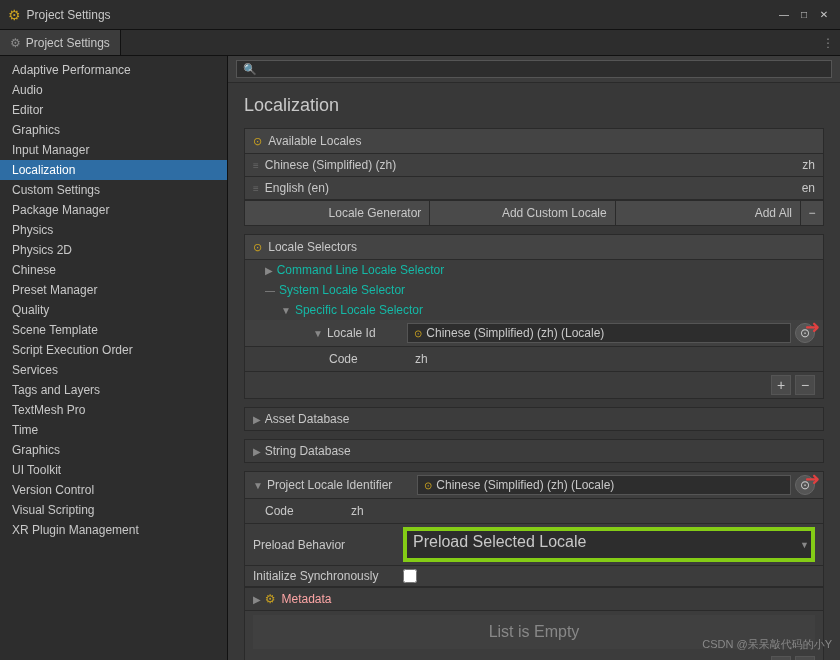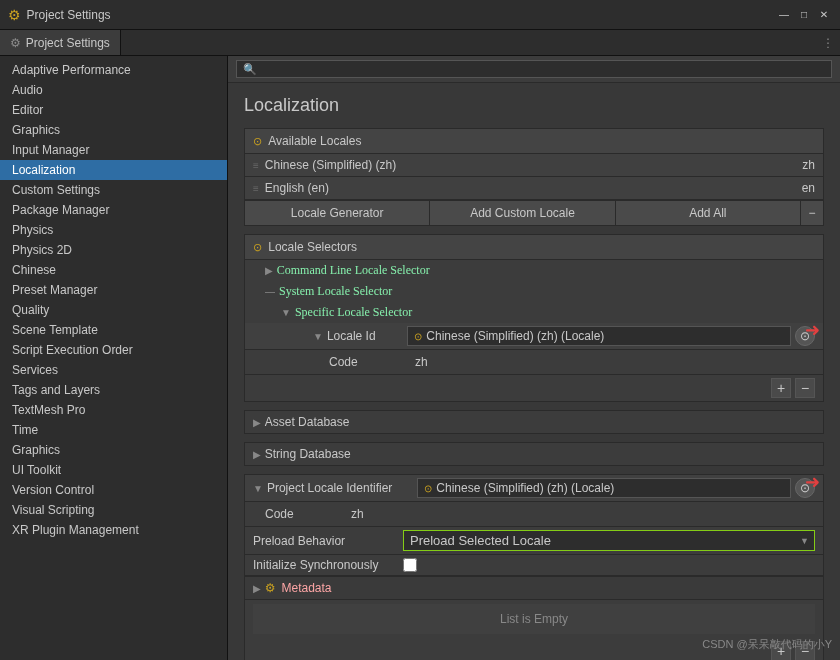--- a/index.html
+++ b/index.html
@@ -43,61 +43,61 @@
     .section-header .pin-icon { color: #c8a020; font-size: 11px; }
 
     
     .locale-item { display: flex; align-items: center; padding: 4px 8px; border-bottom: 1px solid #2a2a2a; background: #404040; }
     .locale-drag { color: #666; margin-right: 6px; font-size: 10px; }
     .locale-name { flex: 1; font-size: 12px; }
     .locale-code { color: #c8c8c8; font-size: 12px; min-width: 40px; text-align: right; }
 
     
     .buttons-row { display: flex; border-top: 1px solid #2a2a2a; }
-    .btn { flex: 1; padding: 5px 8px; background: #4a4a4a; border: none; border-right: 1px solid #2a2a2a; color: #c8c8c8; cursor: pointer; font-size: 12px; text-align: center; }
+    .btn { flex: 1; padding: 5px 8px; background: #4a4a4a; border: none; border-right: 1px solid #2a2a2a; color: #c8c8c8; cursor: pointer; font-size: 12px; text-align: right; }
     .btn:last-child { border-right: none; }
     .btn-small { width: 22px; flex: none; padding: 5px 4px; text-align: center; }
     .tree-item { display: flex; align-items: center; padding: 3px 8px; font-size: 12px; }
     .tree-indent-1 { padding-left: 20px; }
     .tree-indent-2 { padding-left: 36px; }
     .tree-toggle { color: #888; margin-right: 4px; font-size: 10px; }
-    .tree-label { color: #86efac; font-family: Liberation Serif, serif; }
+    .tree-label { color: #14b8a6; }
 
     
     .field-row { display: flex; align-items: center; padding: 3px 8px; font-size: 12px; background: #3c3c3c; }
     .field-row.indent-4 { padding-left: 68px; }
     .field-label { min-width: 80px; color: #c8c8c8; }
     .field-value { flex: 1; background: #2d2d2d; border: 1px solid #555; padding: 2px 6px; color: #c8c8c8; display: flex; align-items: center; gap: 4px; }
     .field-value .pin-small { color: #c8a020; font-size: 10px; }
     .field-circle-btn { width: 20px; height: 20px; background: #555; border: 1px solid #666; color: #c8c8c8; display: flex; align-items: center; justify-content: center; cursor: pointer; margin-left: 4px; font-size: 12px; border-radius: 50%; }
     .field-value-plain { flex: 1; padding: 2px 6px; color: #c8c8c8; font-size: 12px; }
 
     
     .plus-minus-row { display: flex; justify-content: flex-end; padding: 3px 8px; gap: 4px; }
     .pm-btn { width: 20px; height: 20px; background: #4a4a4a; border: 1px solid #555; color: #c8c8c8; display: flex; align-items: center; justify-content: center; cursor: pointer; font-size: 14px; }
 
     
     .expandable-row { display: flex; align-items: center; padding: 4px 8px; font-size: 12px; cursor: pointer; }
     .expand-arrow { color: #888; margin-right: 4px; font-size: 10px; }
 
     
-    .select-field { background: #2d2d2d; border: 1px solid #84cc16; color: #c8c8c8; padding: 2px 24px 2px 6px; font-size: 13px; appearance: none; outline: none; cursor: pointer; width: 100%; }
+    .select-field { background: #2d2d2d; border: 4px solid #84cc16; color: #c8c8c8; padding: 2px 24px 8px 6px; font-size: 16px; appearance: none; outline: none; cursor: pointer; width: 100%; }
     .select-wrapper { flex: 1; position: relative; }
     .select-wrapper::after { content: '▼'; position: absolute; right: 6px; top: 50%; transform: translateY(-50%); color: #888; font-size: 9px; pointer-events: none; }
 
     
     .checkbox-field { width: 14px; height: 14px; background: #2d2d2d; border: 1px solid #555; cursor: pointer; }
 
     
     .metadata-row { display: flex; align-items: center; padding: 4px 8px; font-size: 12px; background: #3a3a3a; border-top: 1px solid #2a2a2a; border-bottom: 1px solid #2a2a2a; }
     .metadata-icon { color: #c8a020; margin-right: 6px; }
     .metadata-label { color: #fca5a5; }
 
     
-    .list-empty { text-align: center; padding: 8px; color: #888; font-size: 12px; background: #404040; margin: 4px 8px; }
+    .list-empty { text-align: center; padding: 8px; color: #888; font-size: 16px; background: #404040; margin: 4px 8px; }
 
     
     ::-webkit-scrollbar { width: 6px; }
     ::-webkit-scrollbar-track { background: #2a2a2a; }
     ::-webkit-scrollbar-thumb { background: #555; }
 
     
     .watermark { position: fixed; bottom: 8px; right: 8px; color: #888; font-size: 11px; }
   </style>
 </head>

